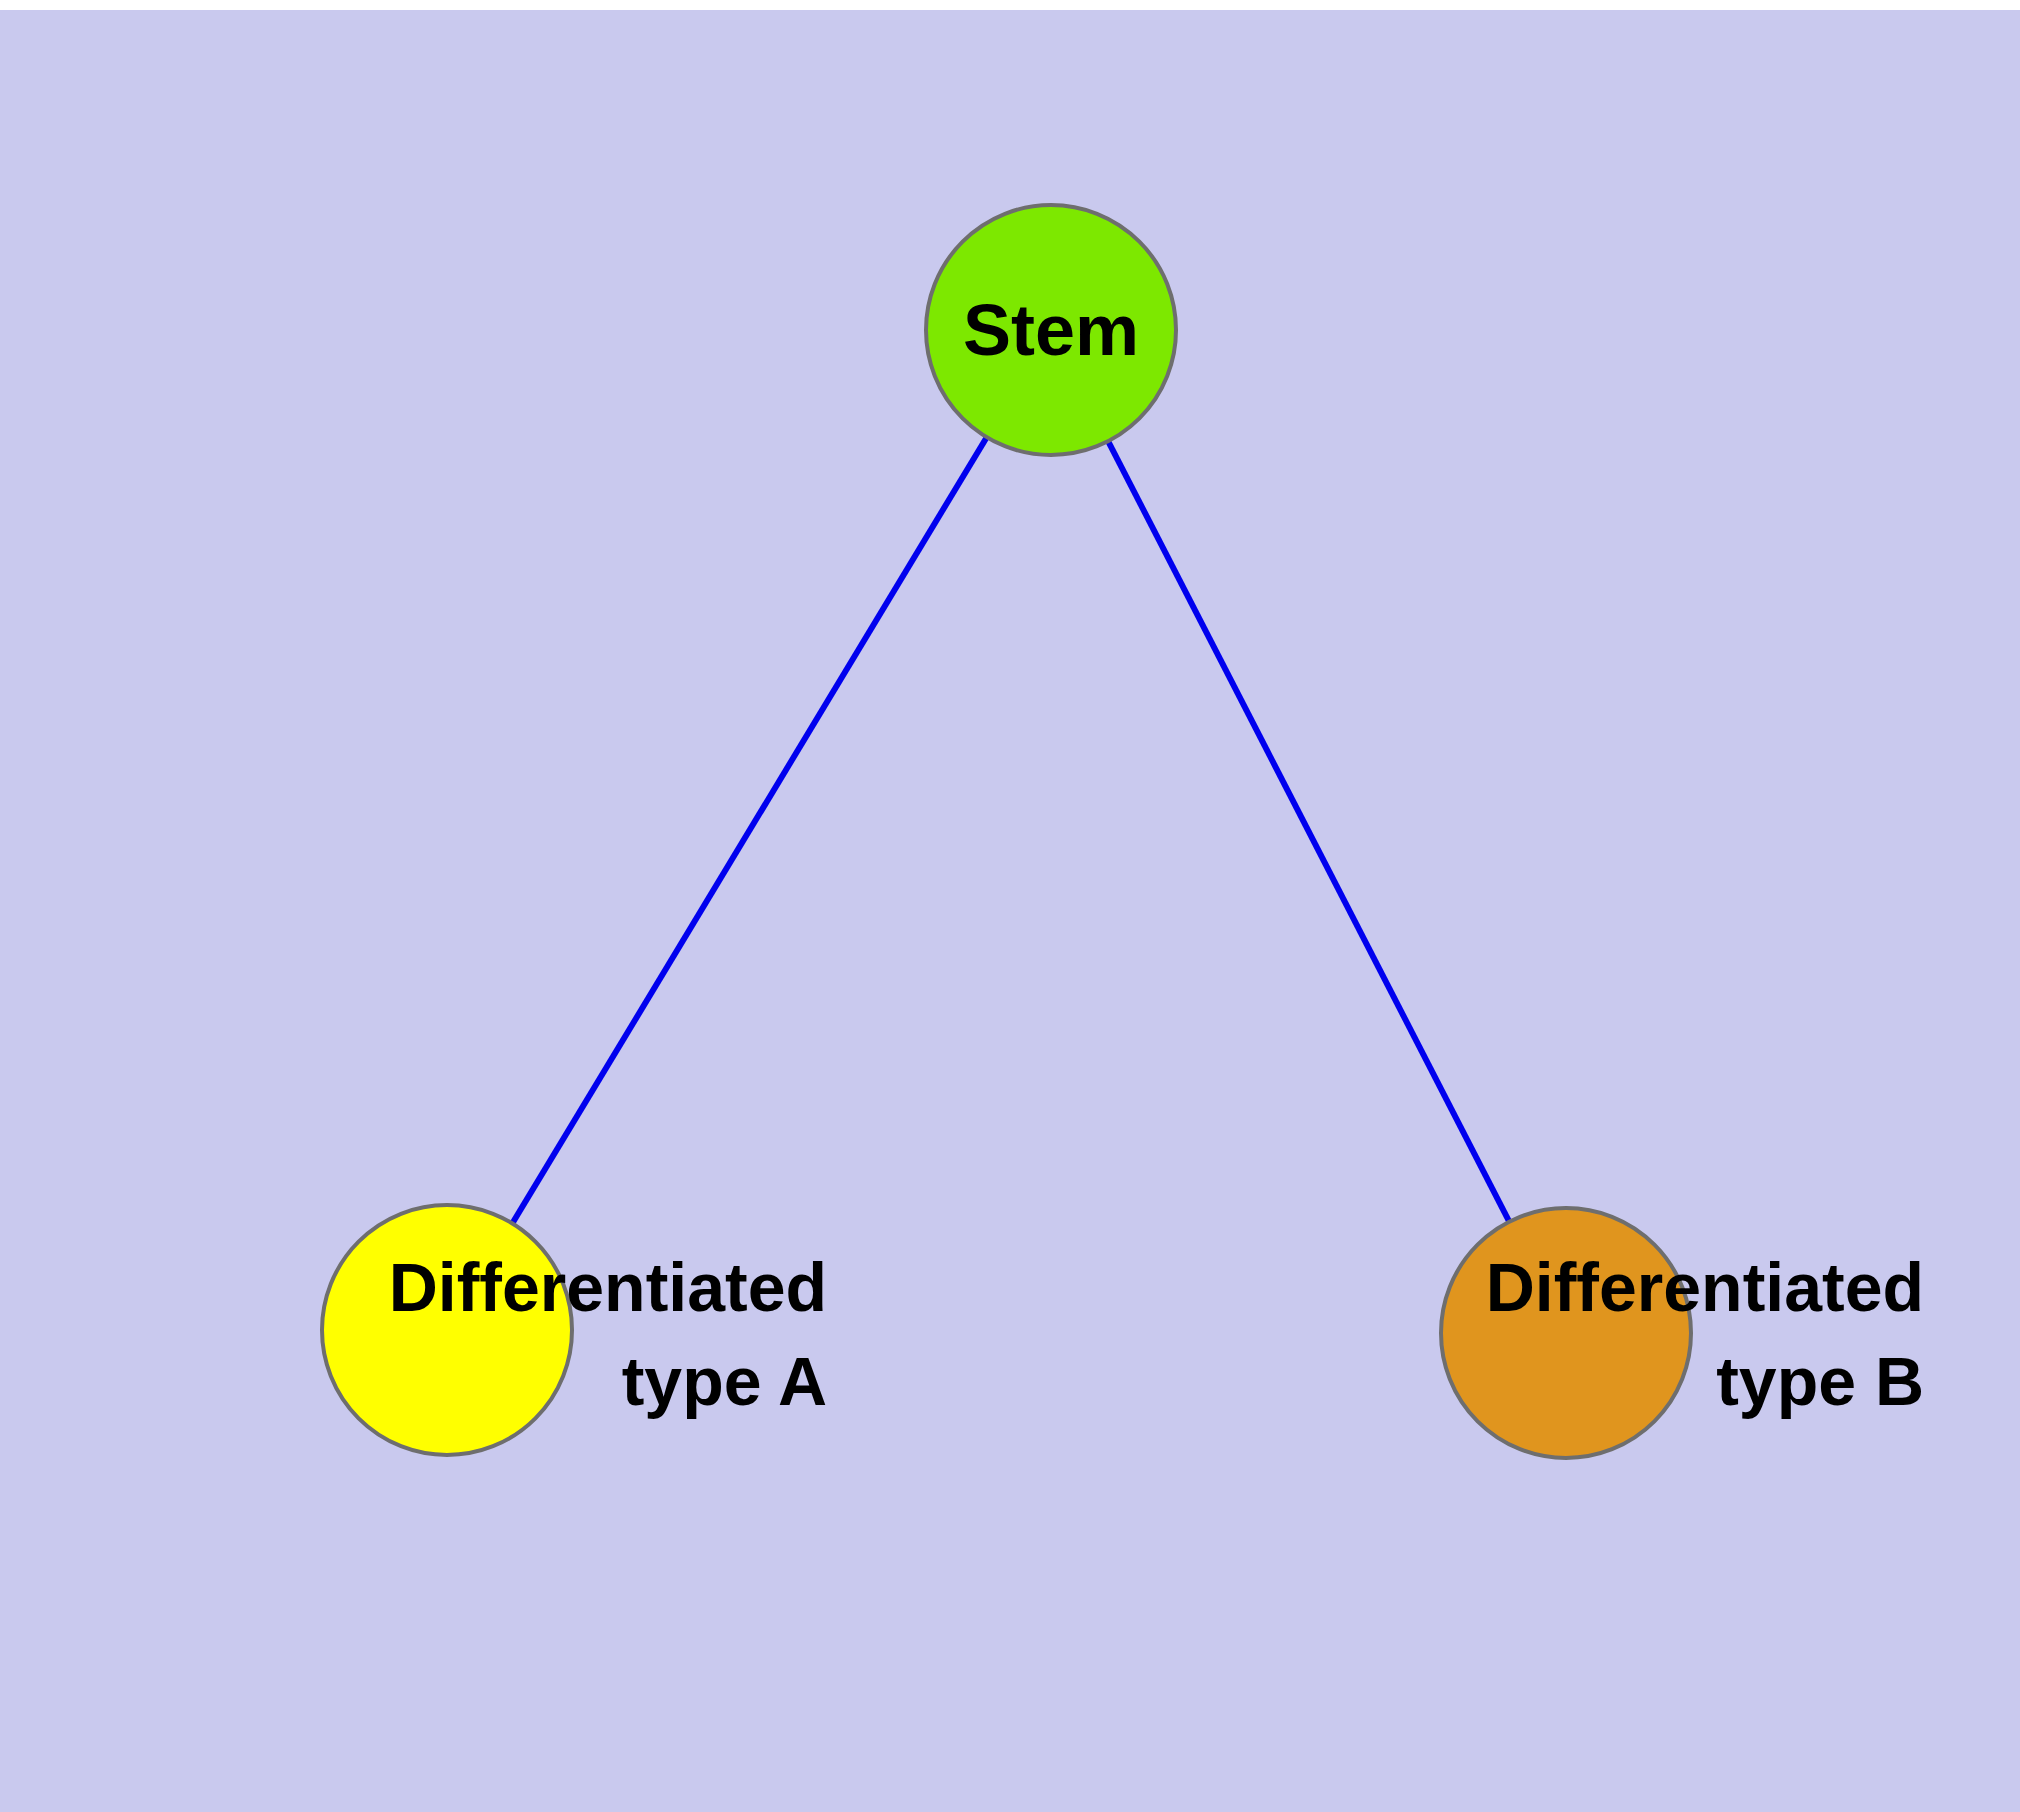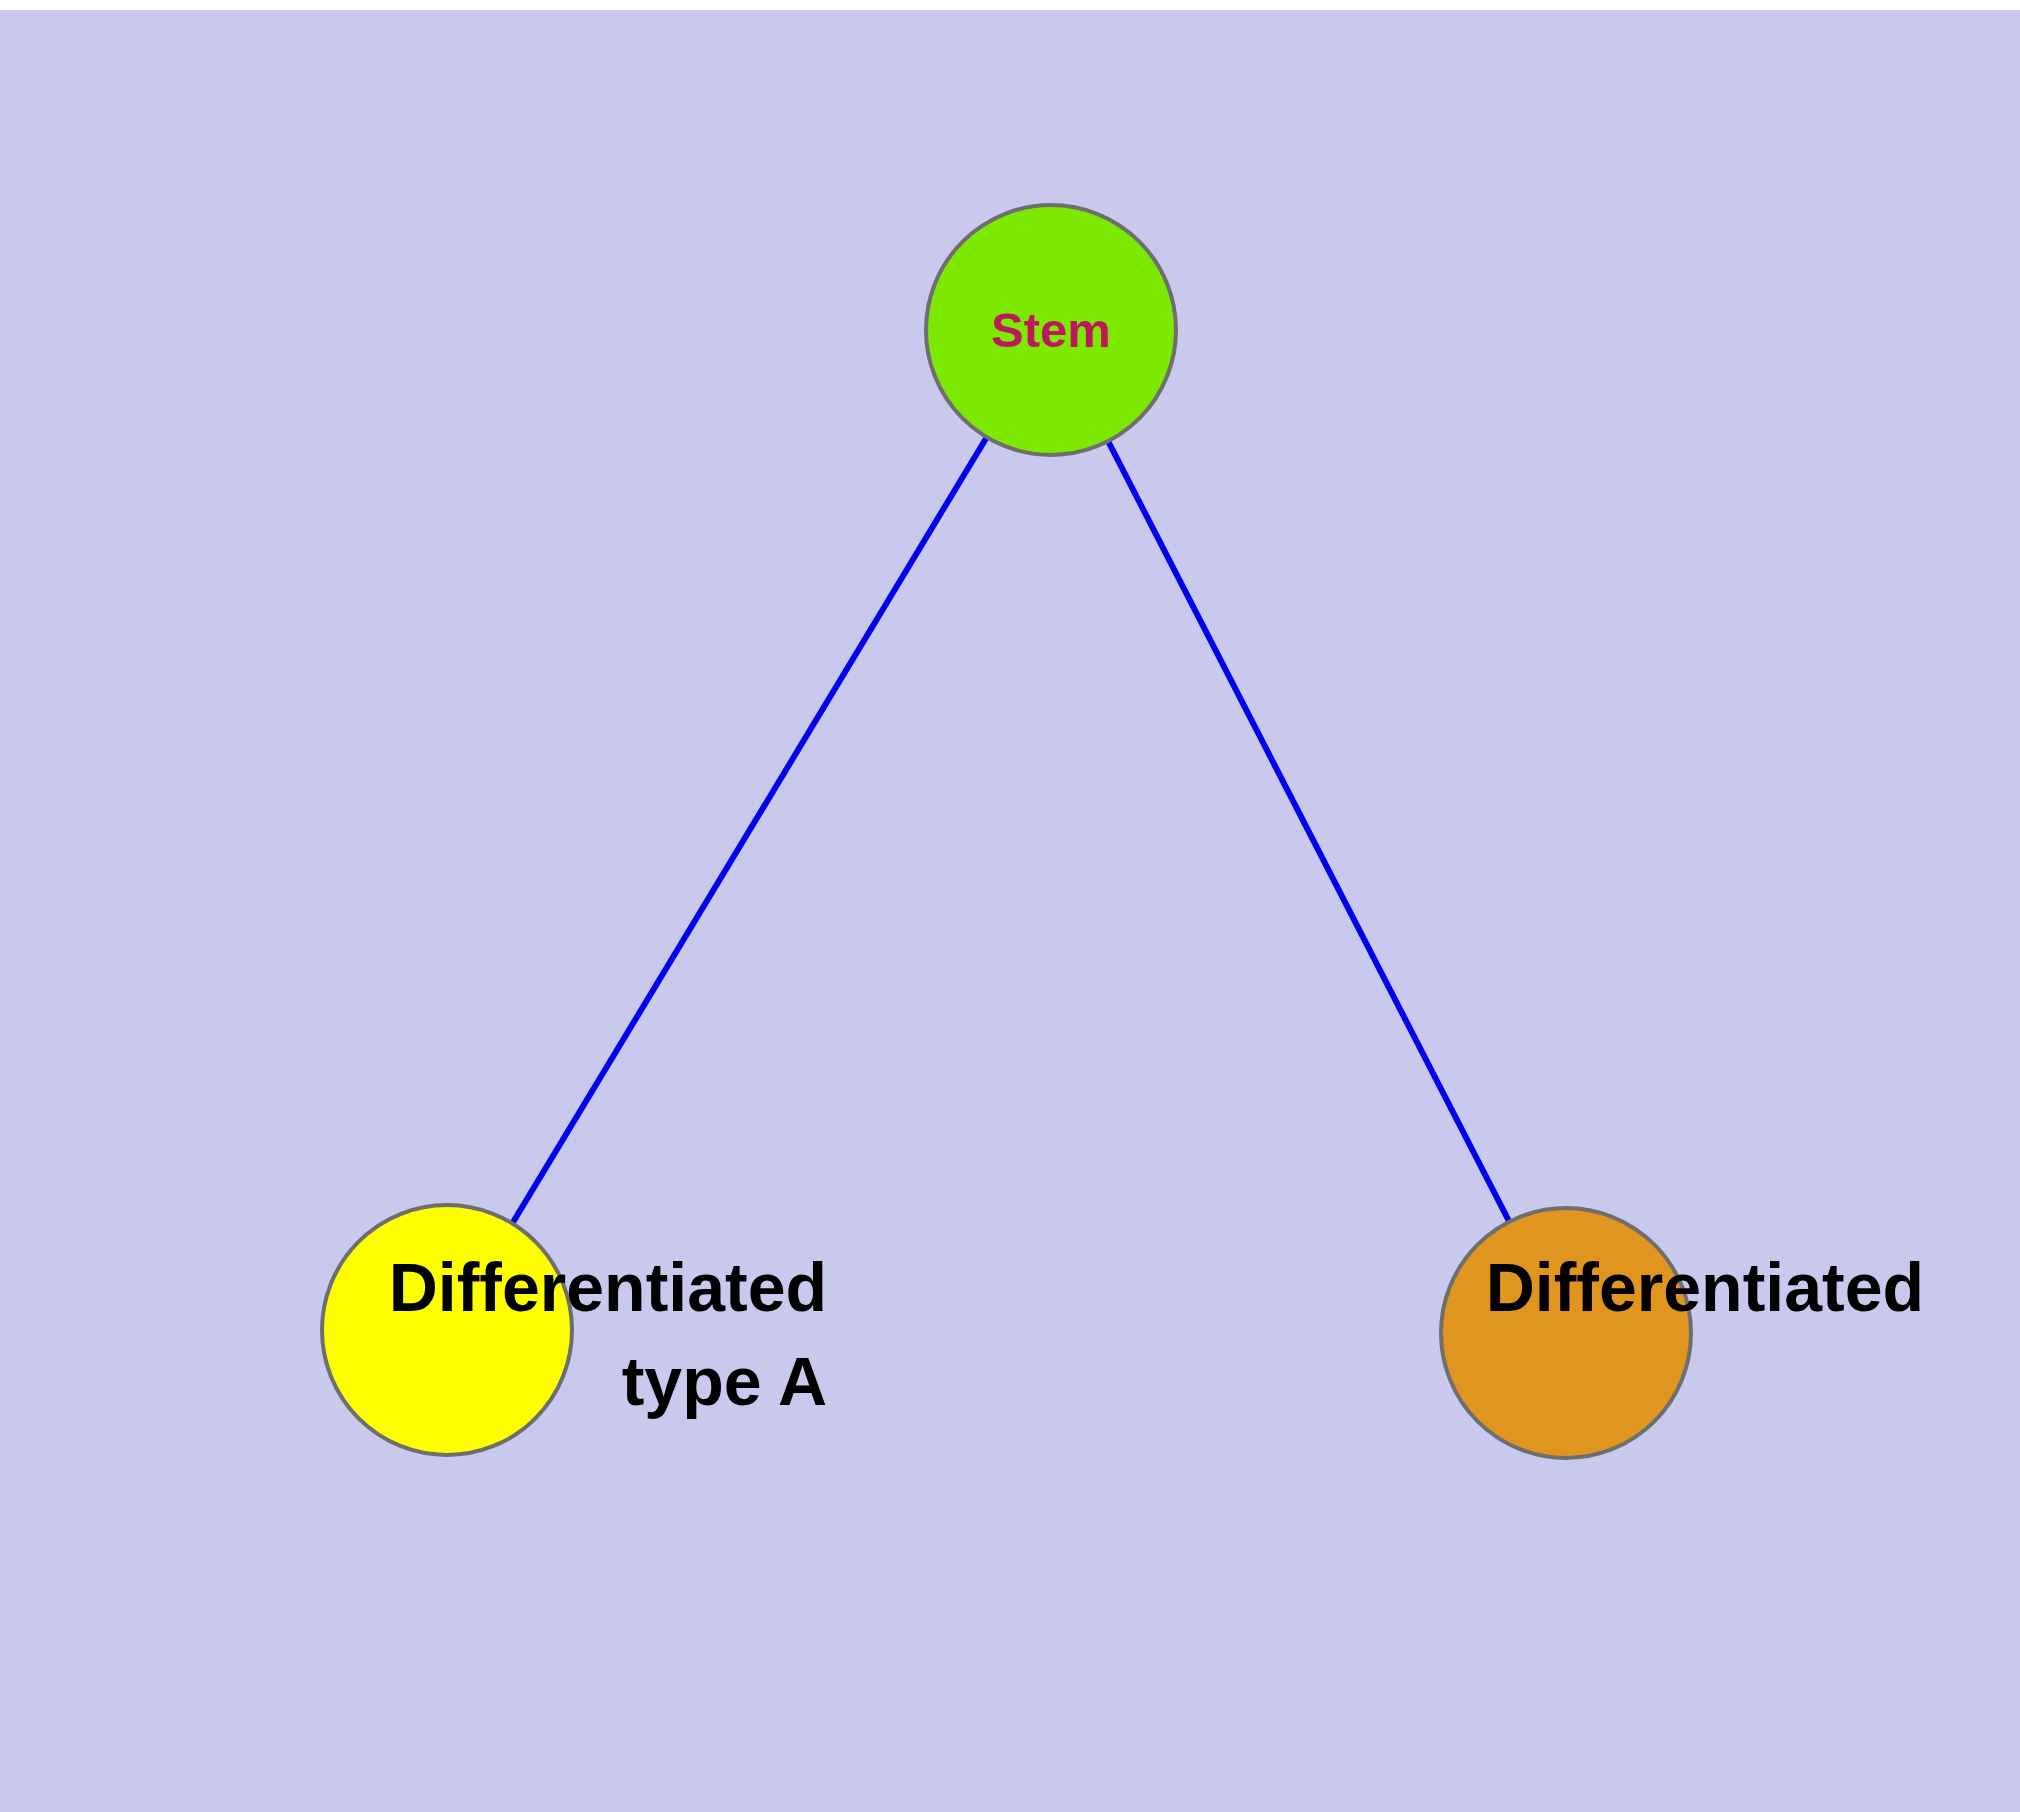--- a/index.html
+++ b/index.html
@@ -34,23 +34,23 @@
     z-index: 2;
     display: flex;
     align-items: center;
     justify-content: center;
   }
   .node-stem   { left: 924px; top: 193px; }
   .node-type-a { left: 320px;  top: 1193px; }
   .node-type-b { left: 1439px; top: 1196px; }
 
   .node-label-inline {
-    font-size: 49px;
+    font-size: 72px;
     font-weight: bold;
-    color: #be185d;
+    color: #000000;
     z-index: 3;
   }
   .node-label-block {
     position: absolute;
     width: 797px;
     text-align: right;
     font-size: 68px;
     font-weight: bold;
     color: #000000;
     line-height: 1.38;
@@ -77,16 +77,17 @@
 
   <div class="node node-type-b" style="background-color: rgb(224, 149, 30);"></div>
 
   <div class="node-label-block label-type-a">
     <div>Differentiated</div>
     <div>type A</div>
   </div>
 
   <div class="node-label-block label-type-b">
     <div>Differentiated</div>
+    <div>type B</div>
   </div>
 
 </div>
 
 
 </body></html>

